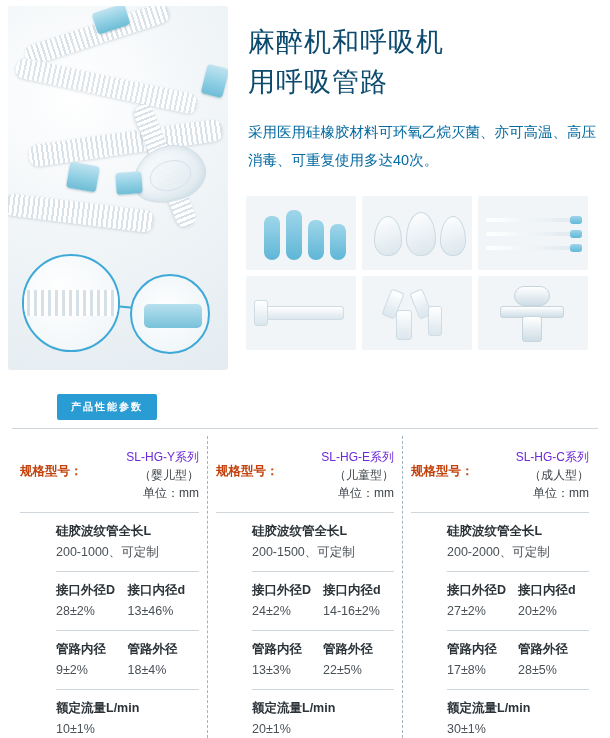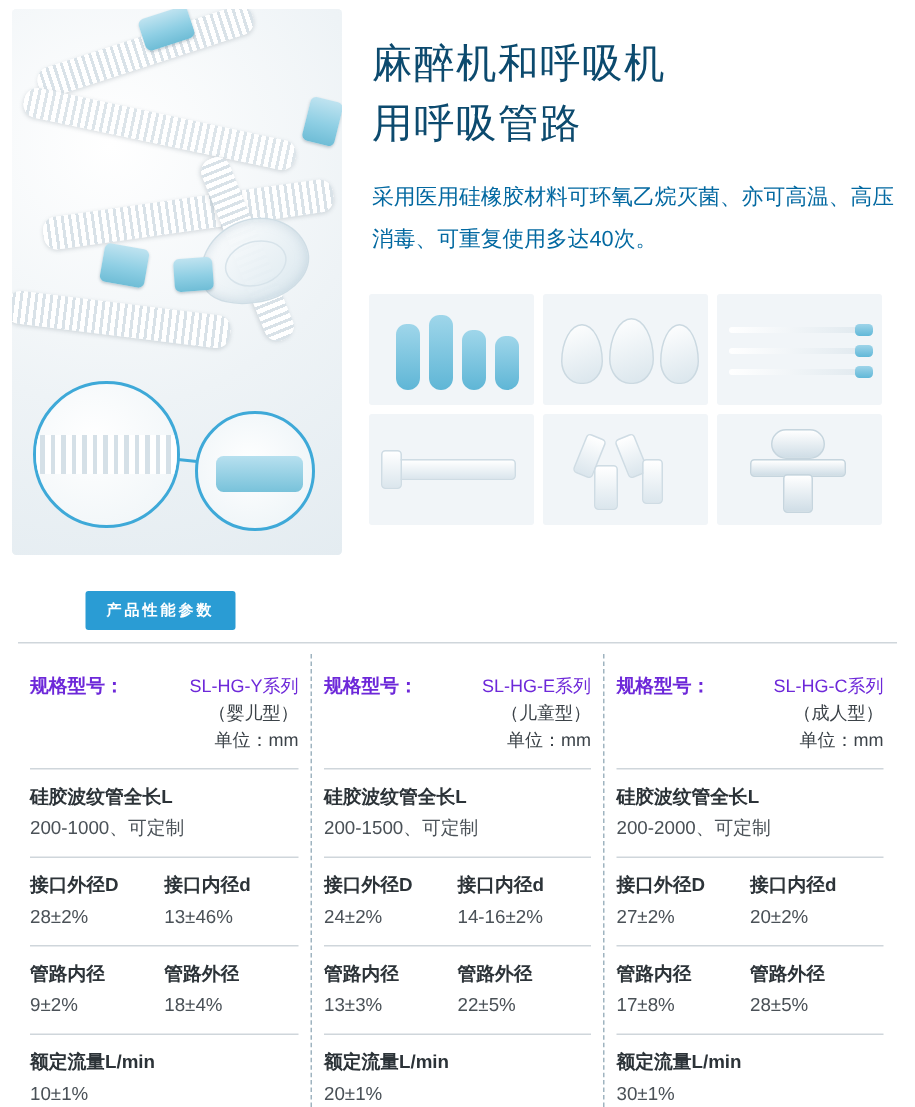--- a/index.html
+++ b/index.html
@@ -243,32 +243,33 @@
     display: flex;
     justify-content: space-between;
     align-items: flex-start;
     padding: 12px 0 10px 0;
     border-bottom: 1px solid #cfd6db;
     min-height: 62px;
   }
   .model-label {
     font-size: 12.5px;
     font-weight: bold;
-    color: #6d28d9;
+    color: #c2410c;
     line-height: 18px;
+    margin-top: 14px;
   }
   .model-val {
     text-align: right;
     font-size: 12px;
     color: #3b4248;
     line-height: 18px;
   }
   .model-val .m1 { color: #6d28d9; }
 
-  .blk { border-bottom: 1px solid #cfd6db; padding: 8px 0 8px 0; }
+  .blk { border-bottom: 1px solid #cfd6db; padding: 8px 0 8px 0; margin-left: 36px; }
   .blk:last-child { border-bottom: none; }
   .blk-title {
     font-size: 12.5px;
     font-weight: bold;
     color: #2c3338;
     line-height: 20px;
   }
   .blk-val {
     font-size: 12.5px;
     color: #4a5157;

